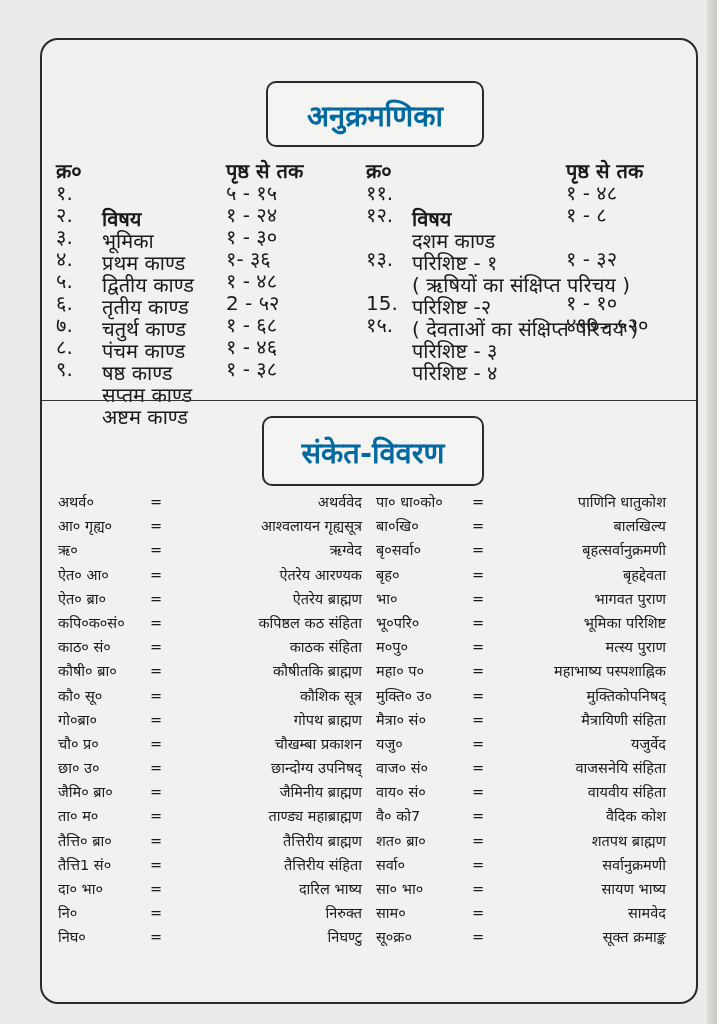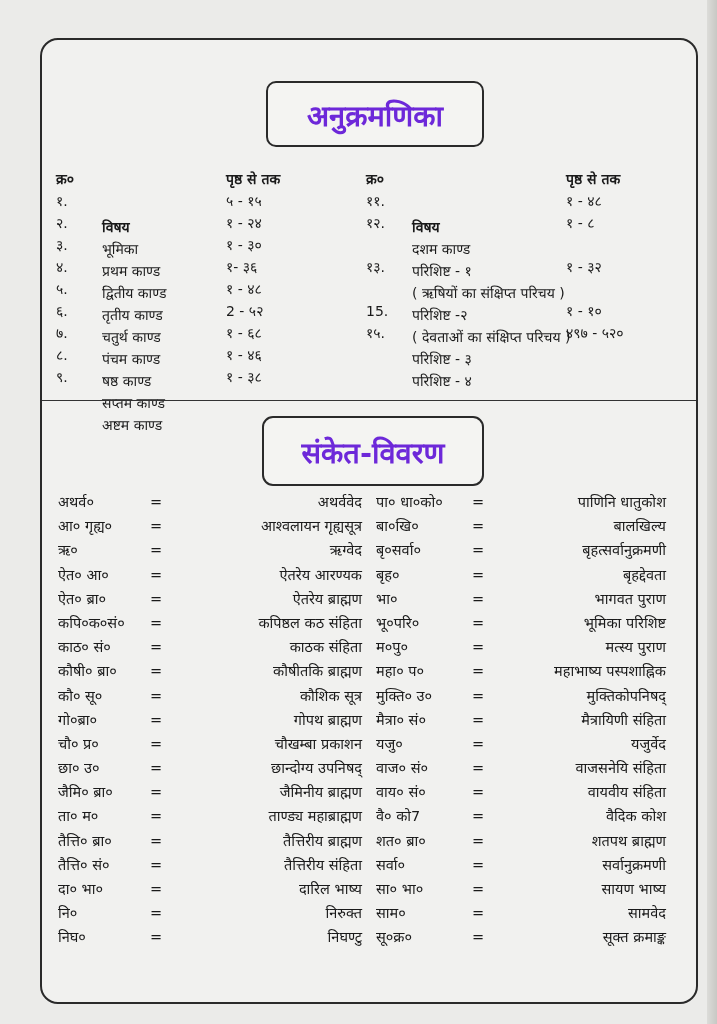--- a/index.html
+++ b/index.html
@@ -20,27 +20,27 @@
     background:#f1f1ef;
   }
   .divider {
     position:absolute; left:0; right:0; top:360px; height:0;
     border-top:1.5px solid #333;
   }
   .title-box {
     position:absolute; border:2px solid #2a2a2a; border-radius:10px;
     background:#f4f4f2;
     display:flex; align-items:center; justify-content:center;
-    font-weight:bold; font-size:29px; color:#6d28d9;
+    font-weight:bold; font-size:29px; color:#0369a1;
   }
   .title-1 { left:224px; top:41px; width:214px; height:62px; }
-  .title-2 { left:220px; top:376px; width:218px; height:66px;border-radius:11px; }
+  .title-2 { left:220px; top:376px; width:218px; height:66px; }
 
   
-  .toc { position:absolute; top:128px; font-size:14px; }
+  .toc { position:absolute; top:120px; font-size:20px; }
   .toc-left { left:14px; width:300px; }
   .toc-right { left:324px; width:300px; }
   .toc-row { position:relative; height:22px; line-height:22px; white-space:nowrap; }
   .toc-row .num { position:absolute; left:0; }
   .toc-row .subj { position:absolute; left:46px;margin-top:48px; }
   .toc-row .pages { position:absolute; left:170px; }
   .toc-right .toc-row .num { left:0; }
   .toc-right .toc-row .subj { left:46px; }
   .toc-right .toc-row .pages { left:200px; }
   .toc-row.head { font-weight:bold; }
@@ -244,21 +244,21 @@
           <span class="short">ता० म०</span>
           <span class="eq">=</span>
           <span class="full">ताण्ड्य महाब्राह्मण</span>
         </div>
         <div class="abbr-row">
           <span class="short">तैत्ति० ब्रा०</span>
           <span class="eq">=</span>
           <span class="full">तैत्तिरीय ब्राह्मण</span>
         </div>
         <div class="abbr-row">
-          <span class="short">तैत्ति० सं०</span>
+          <span class="short">तैत्ति1 सं०</span>
           <span class="eq">=</span>
           <span class="full">तैत्तिरीय संहिता</span>
         </div>
         <div class="abbr-row">
           <span class="short">दा० भा०</span>
           <span class="eq">=</span>
           <span class="full">दारिल भाष्य</span>
         </div>
         <div class="abbr-row">
           <span class="short">नि०</span>

